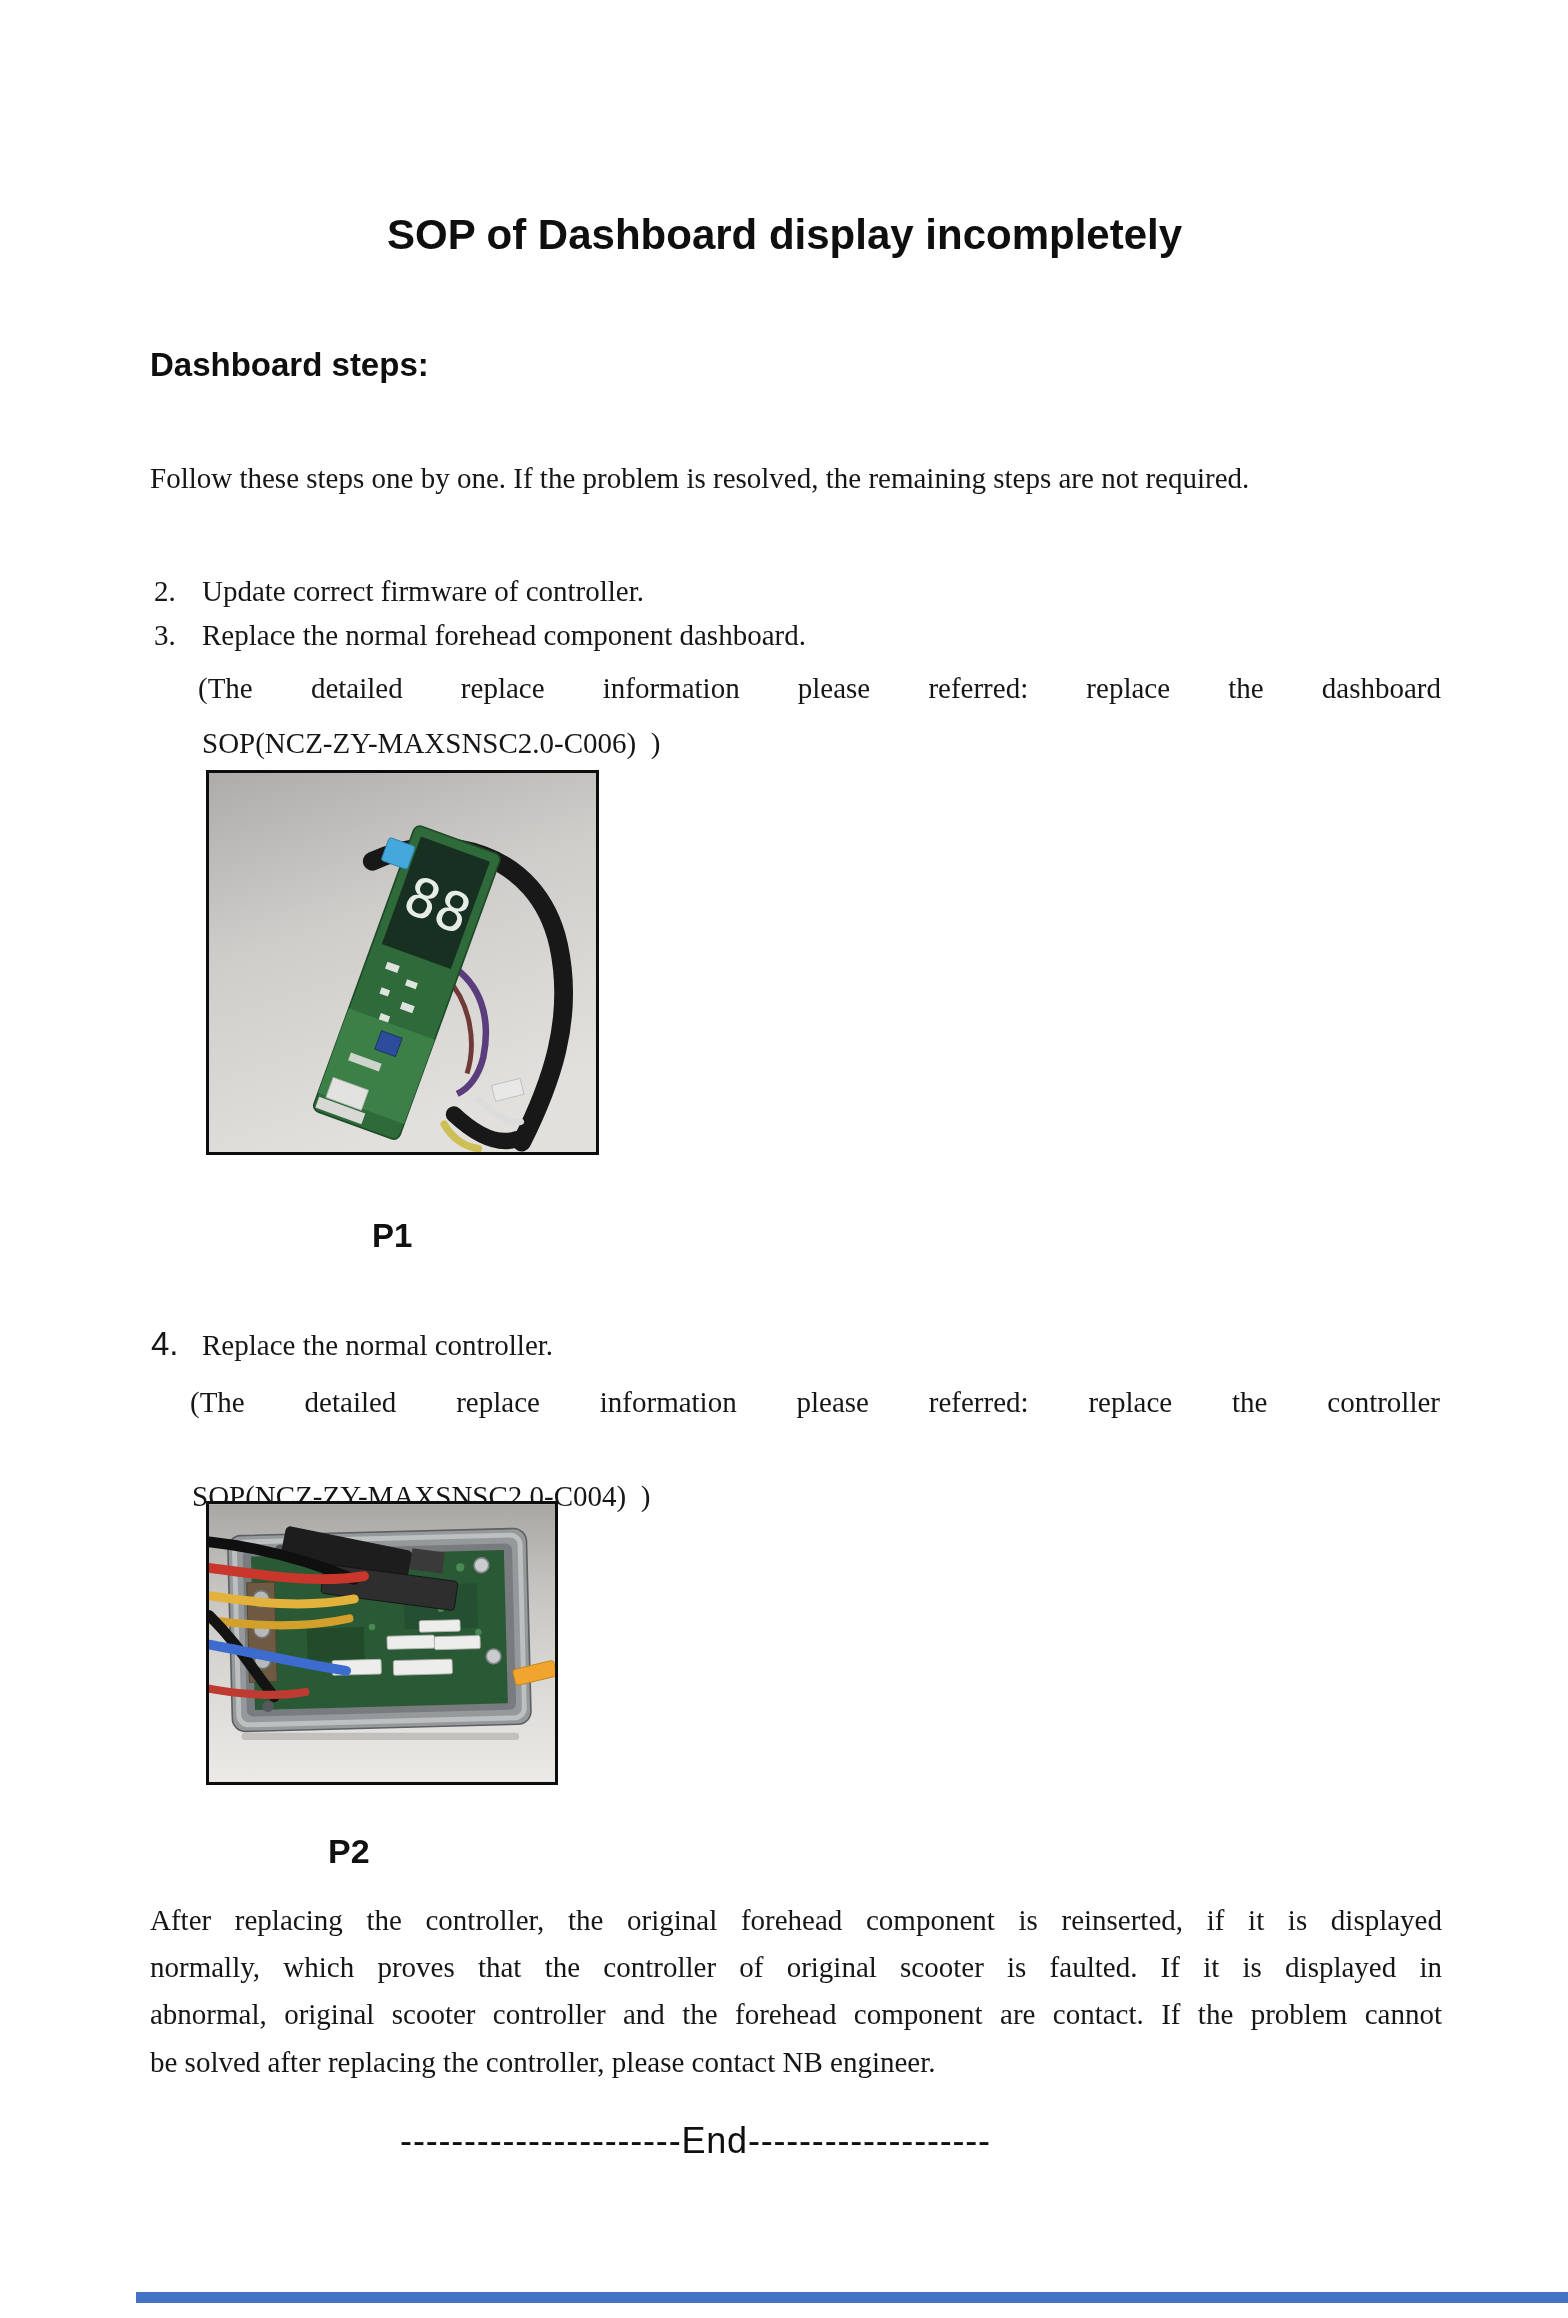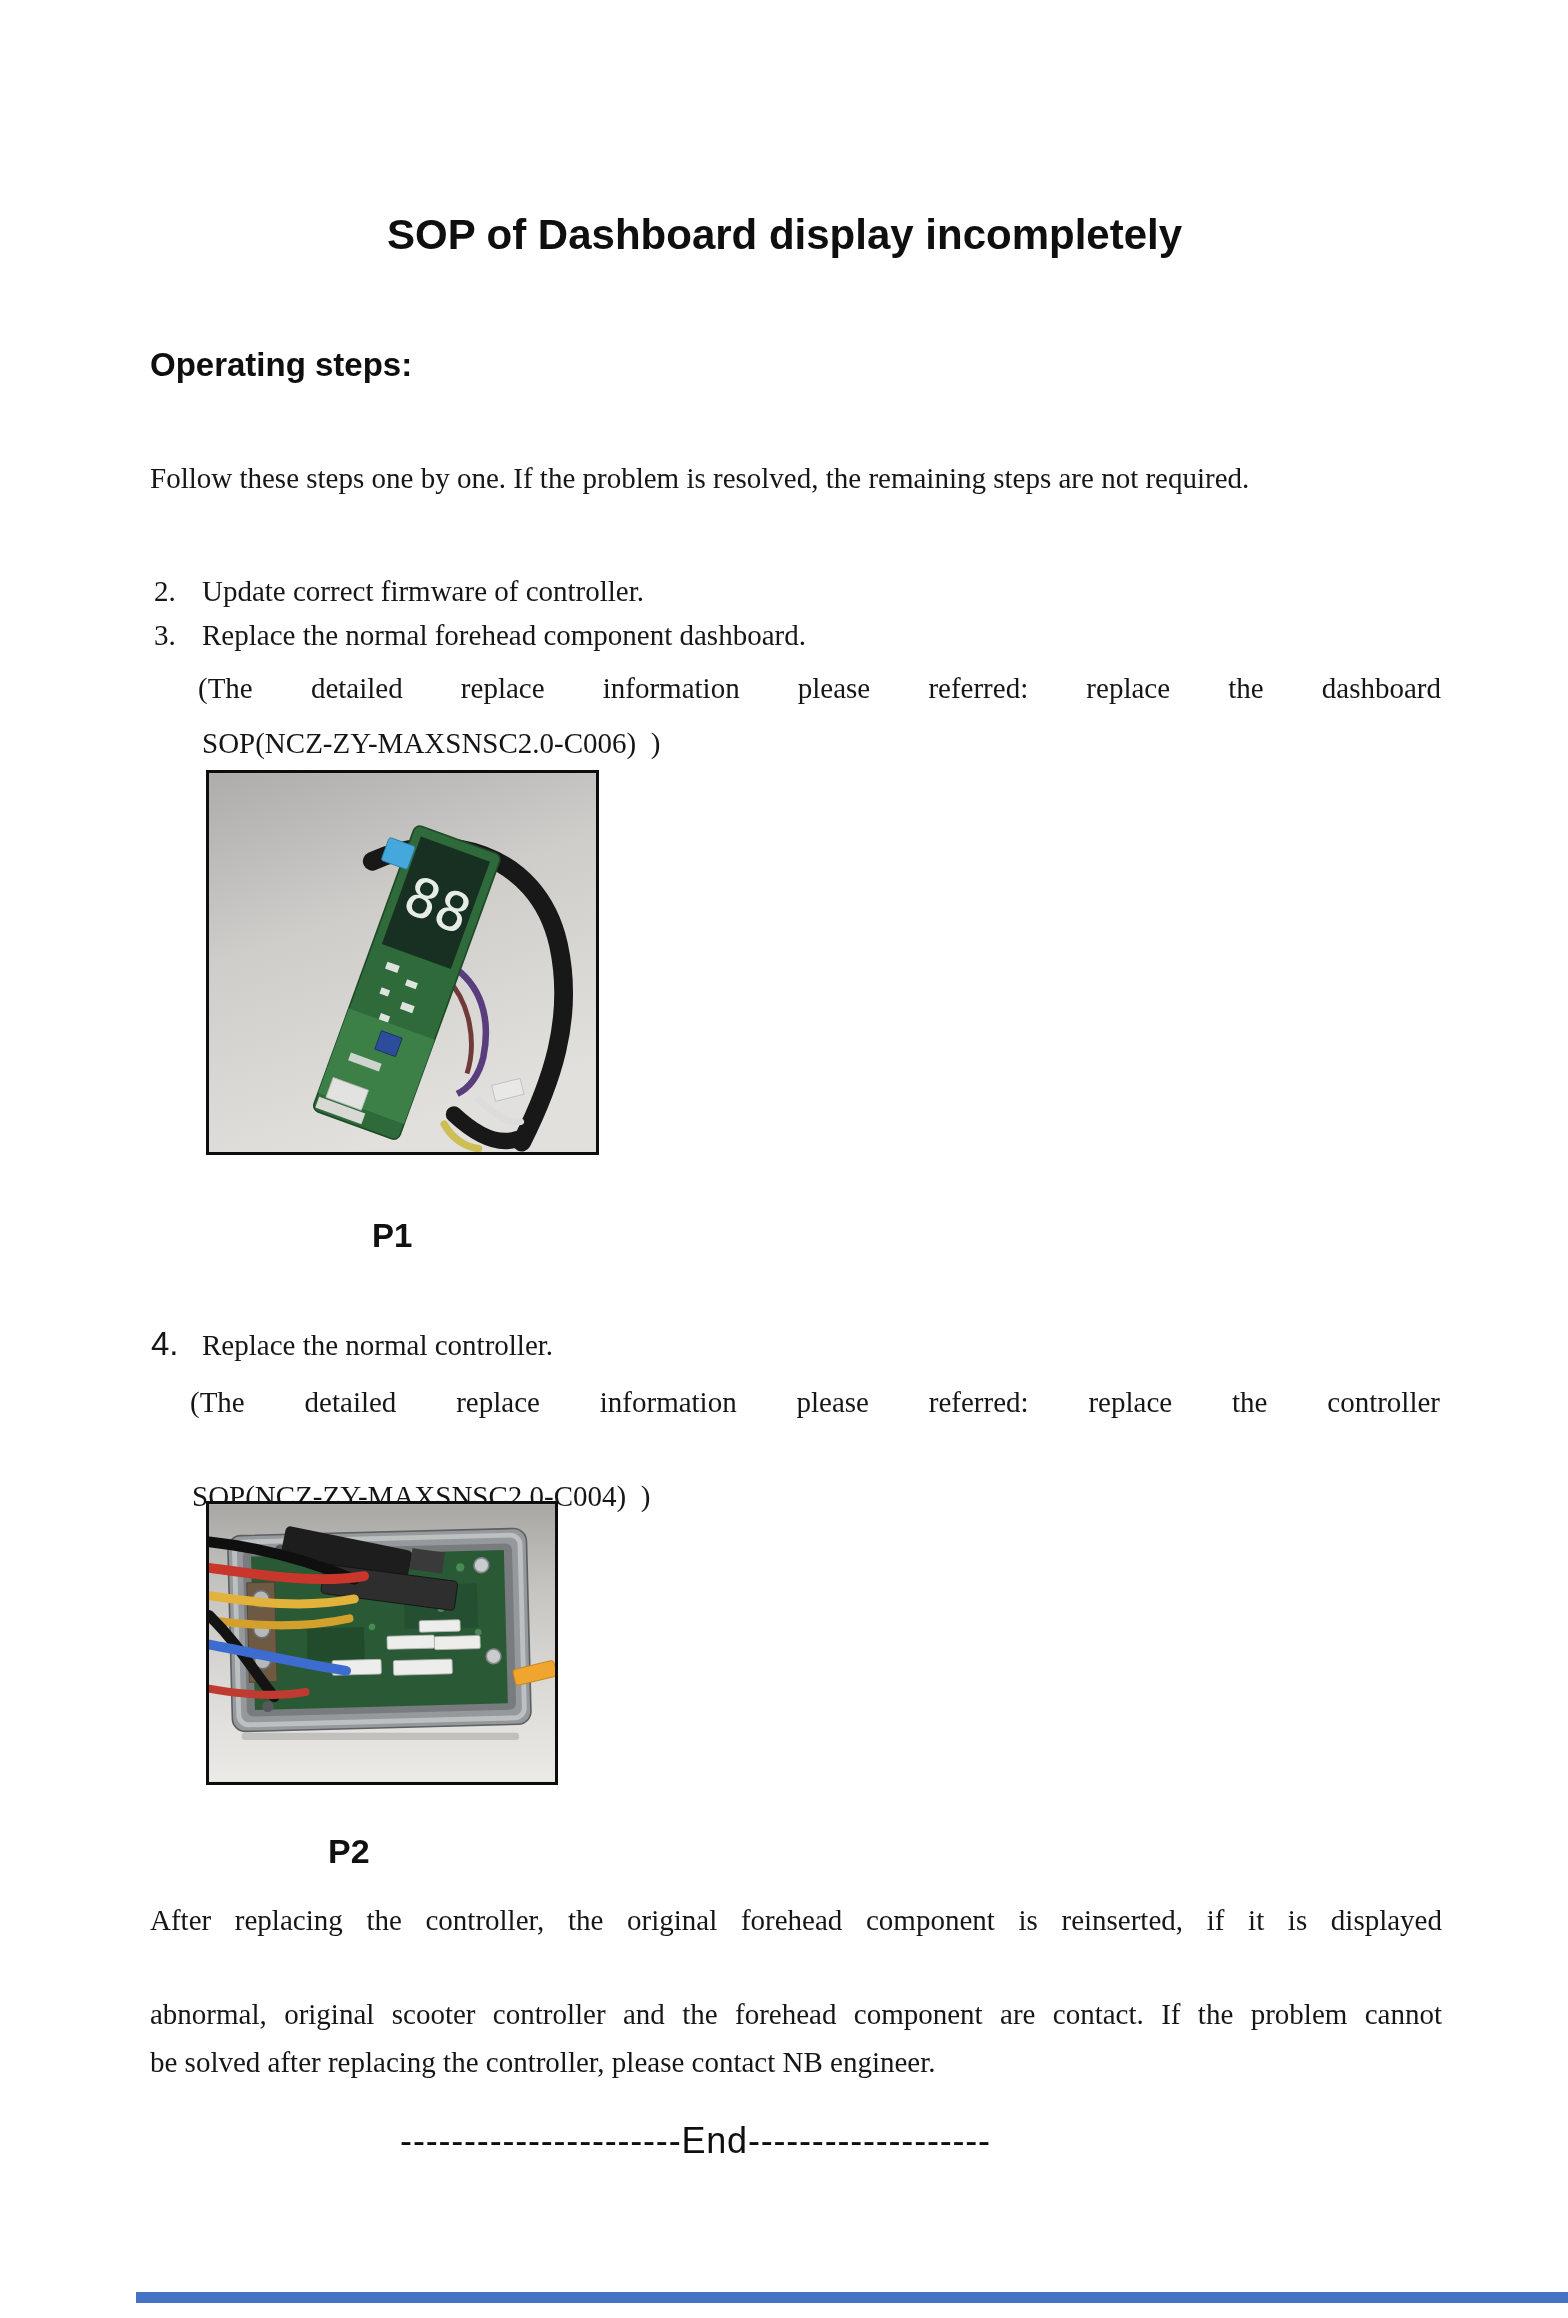--- a/index.html
+++ b/index.html
@@ -54,21 +54,21 @@
   }
   .accent-bar{background:#4472c4;}
 </style>
 </head>
 <body>
 
 <div class="page">
 
   <div class="abs title" style="top:211px;left:0;">SOP of Dashboard display incompletely</div>
 
-  <div class="abs heading" style="top:346px;left:150px;">Operating steps:</div>
+  <div class="abs heading" style="top:346px;left:150px;">Dashboard steps:</div>
 
   <div class="abs body-text" style="top:461px;left:150px;white-space:nowrap;">Follow these steps one by one. If the problem is resolved, the remaining steps are not required.</div>
 
 
   <div class="abs body-text step" style="top:574px;left:154px;">
     <span class="marker">2.</span><span>Update correct firmware of controller.</span>
   </div>
 
   <div class="abs body-text step" style="top:618px;left:154px;">
     <span class="marker">3.</span><span>Replace the normal forehead component dashboard.</span>
@@ -188,20 +188,21 @@
       <path d="M0 142 C60 150 118 152 172 140" fill="none" stroke="#d3a02c" stroke-width="10" stroke-linecap="round"></path>
       <path d="M0 136 C35 170 55 205 80 236" fill="none" stroke="#131313" stroke-width="13" stroke-linecap="round"></path>
       <path d="M0 172 C55 182 115 196 168 204" fill="none" stroke="#3c6cd0" stroke-width="12" stroke-linecap="round"></path>
       <path d="M0 226 C45 234 85 236 118 230" fill="none" stroke="#bf3a30" stroke-width="10" stroke-linecap="round"></path>
     </svg>
   </div>
 
   <div class="abs caption" style="top:1832px;left:328px;font-size:34px;">P2</div>
 
   <div class="abs para-line" style="top:1904px;left:150px;">After replacing the controller, the original forehead component is reinserted, if it is displayed</div>
+  <div class="abs para-line" style="top:1951px;left:150px;">normally, which proves that the controller of original scooter is faulted. If it is displayed in</div>
   <div class="abs para-line" style="top:1998px;left:150px;">abnormal, original scooter controller and the forehead component are contact. If the problem cannot</div>
   <div class="abs para-line last" style="top:2046px;left:150px;">be solved after replacing the controller, please contact NB engineer.</div>
 
   <div class="abs end-line" style="top:2120px;left:0;">----------------------End-------------------</div>
 
   <div class="abs accent-bar" style="top: 2292px; left: 136px; width: 1433px; height: 10.6px; background: rgb(68, 114, 196);"></div>
 
 </div>
 
 

